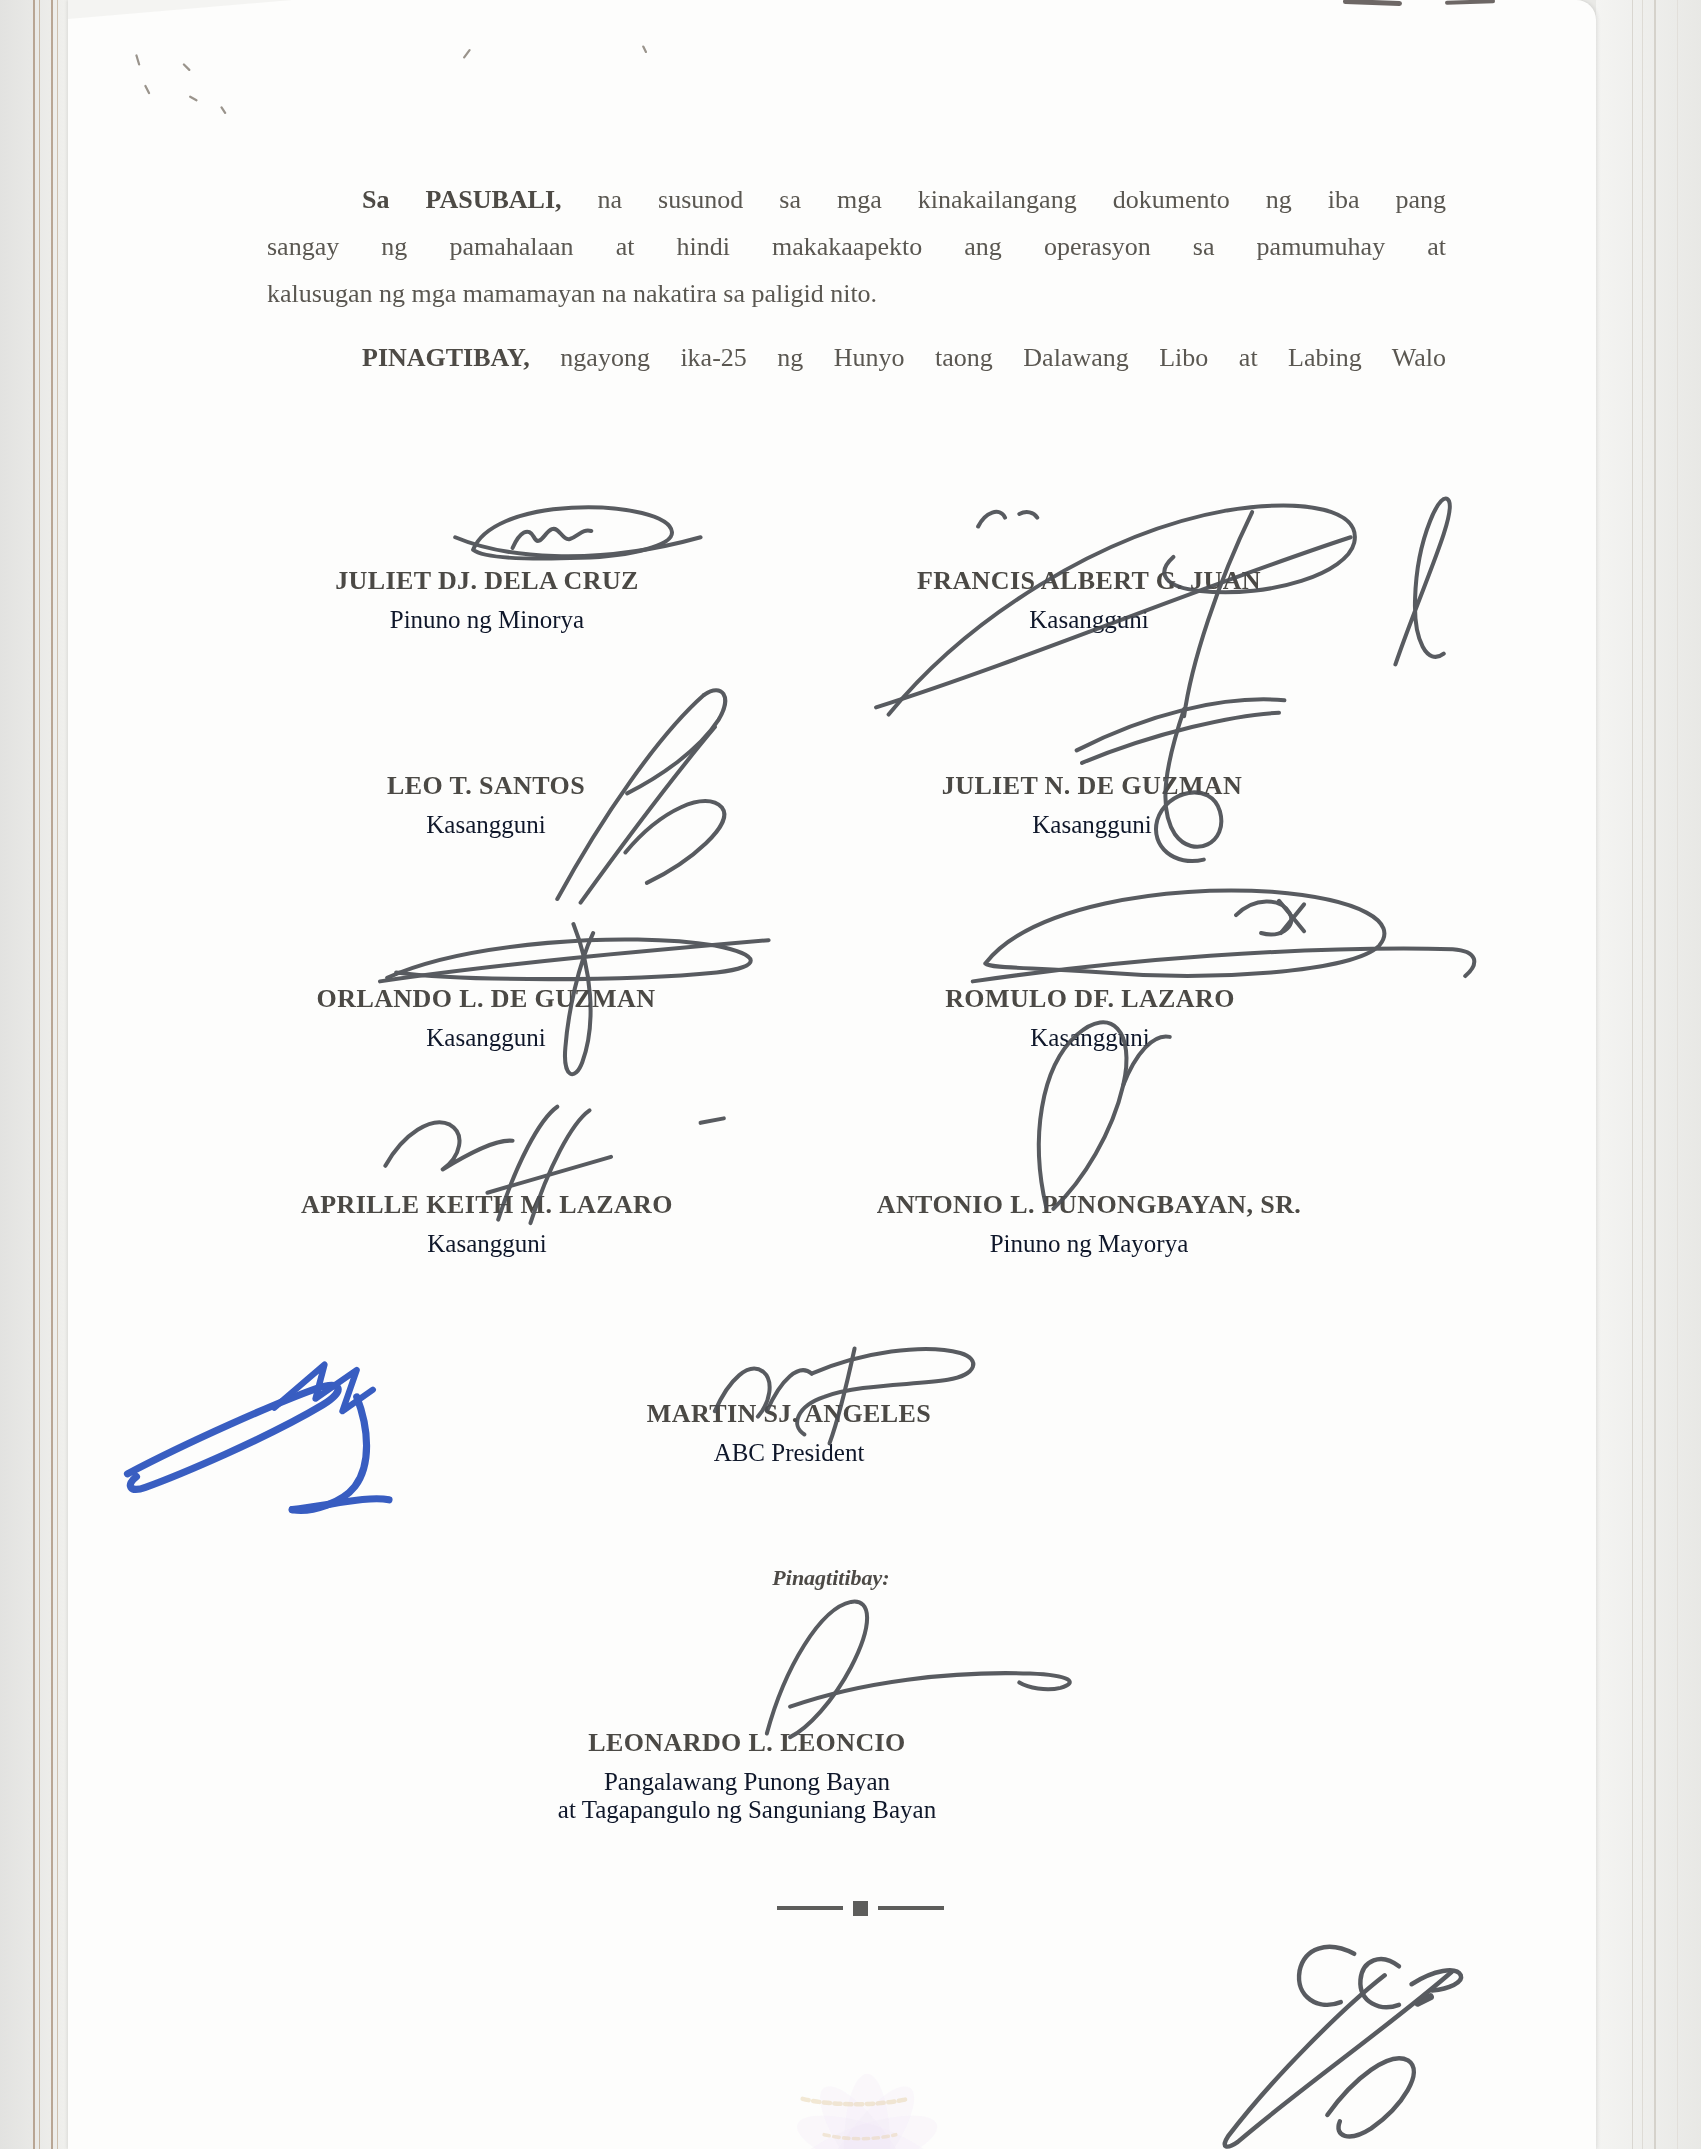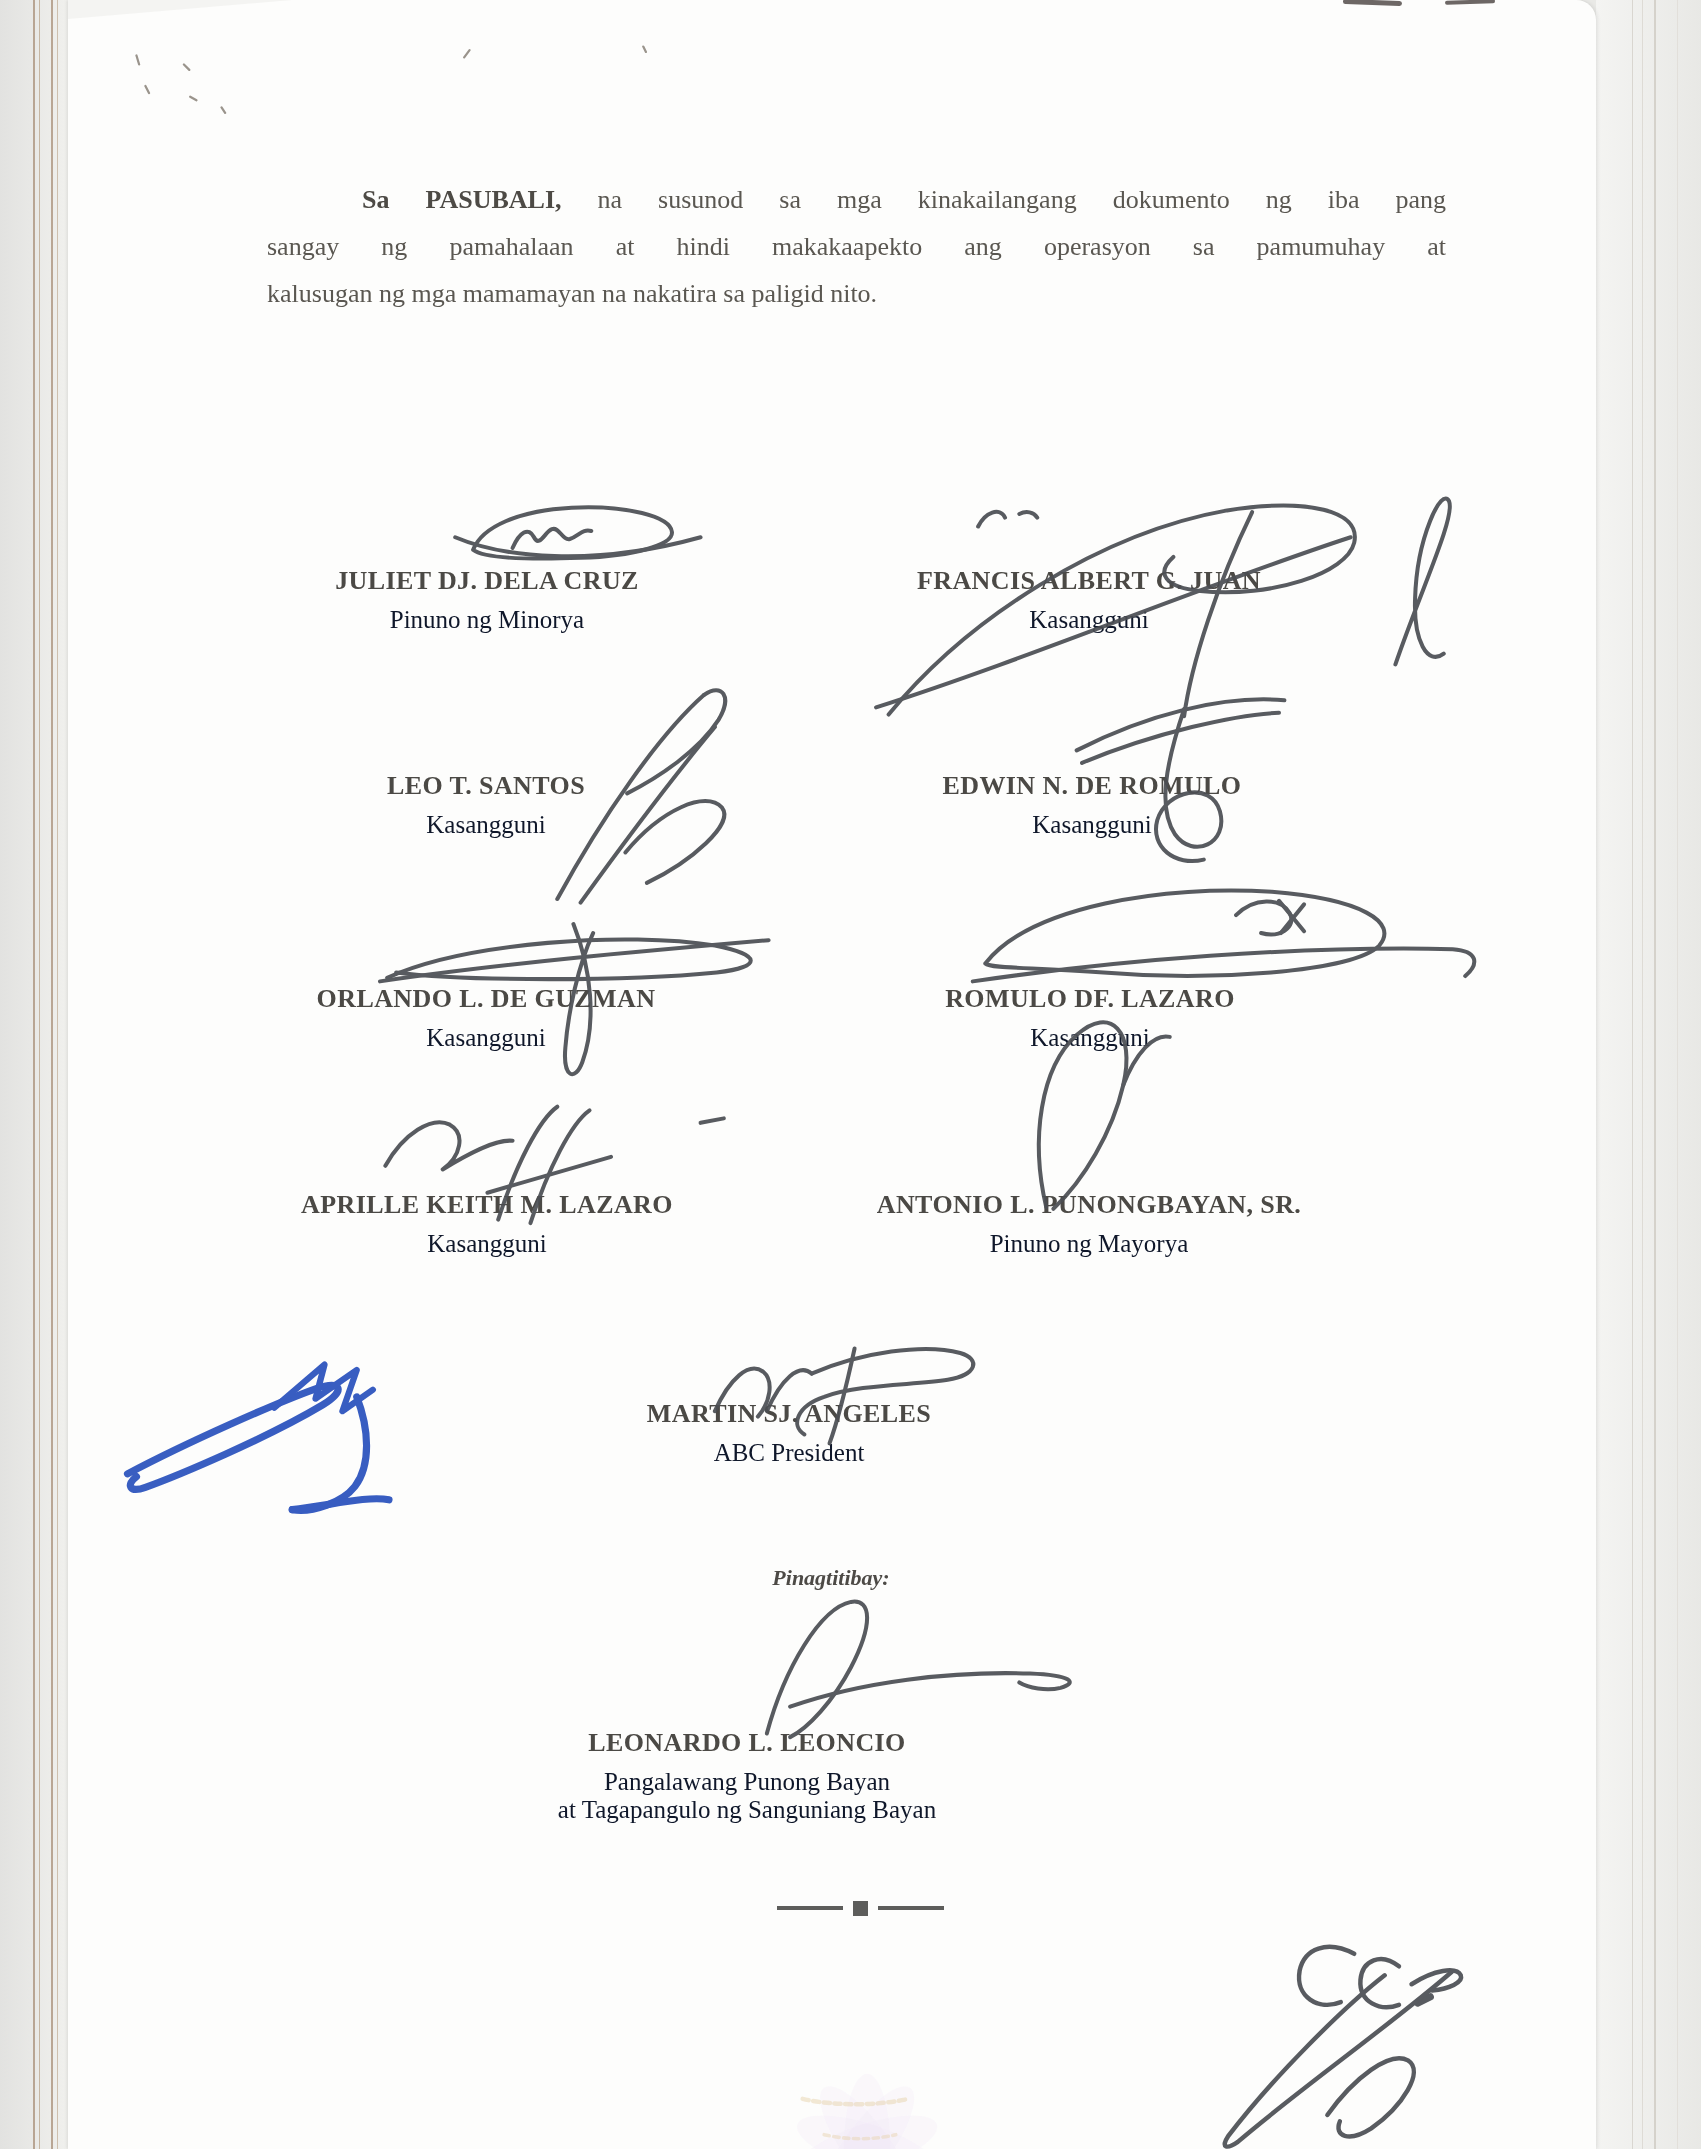--- a/index.html
+++ b/index.html
@@ -86,36 +86,37 @@
 <div class="page-area"></div>
 <div class="corner-shade"></div>
 
 <div class="clause" style="top:176px;">
   <div class="jline jline-first"><b>Sa PASUBALI,</b> <span>na susunod sa mga kinakailangang dokumento ng iba pang</span></div>
   <div class="jline">sangay ng pamahalaan at hindi makakaapekto ang operasyon sa pamumuhay at</div>
   <div class="jline jline-last">kalusugan ng mga mamamayan na nakatira sa paligid nito.</div>
 </div>
 
 <div class="clause" style="top:334px;">
+  <div class="jline jline-first"><b>PINAGTIBAY,</b> <span>ngayong ika-25 ng Hunyo taong Dalawang Libo at Labing Walo</span></div>
 </div>
 
 <div class="sig-block" style="left:487px;top:566px;">
   <div class="sig-name">JULIET DJ. DELA CRUZ</div>
   <div class="sig-title">Pinuno ng Minorya</div>
 </div>
 <div class="sig-block" style="left:1089px;top:566px;">
   <div class="sig-name">FRANCIS ALBERT G. JUAN</div>
   <div class="sig-title">Kasangguni</div>
 </div>
 <div class="sig-block" style="left:486px;top:771px;">
   <div class="sig-name">LEO T. SANTOS</div>
   <div class="sig-title">Kasangguni</div>
 </div>
 <div class="sig-block" style="left:1092px;top:771px;">
-  <div class="sig-name">EDWIN N. DE ROMULO</div>
+  <div class="sig-name">JULIET N. DE GUZMAN</div>
   <div class="sig-title">Kasangguni</div>
 </div>
 <div class="sig-block" style="left:486px;top:984px;">
   <div class="sig-name">ORLANDO L. DE GUZMAN</div>
   <div class="sig-title">Kasangguni</div>
 </div>
 <div class="sig-block" style="left:1090px;top:984px;">
   <div class="sig-name">ROMULO DF. LAZARO</div>
   <div class="sig-title">Kasangguni</div>
 </div>

